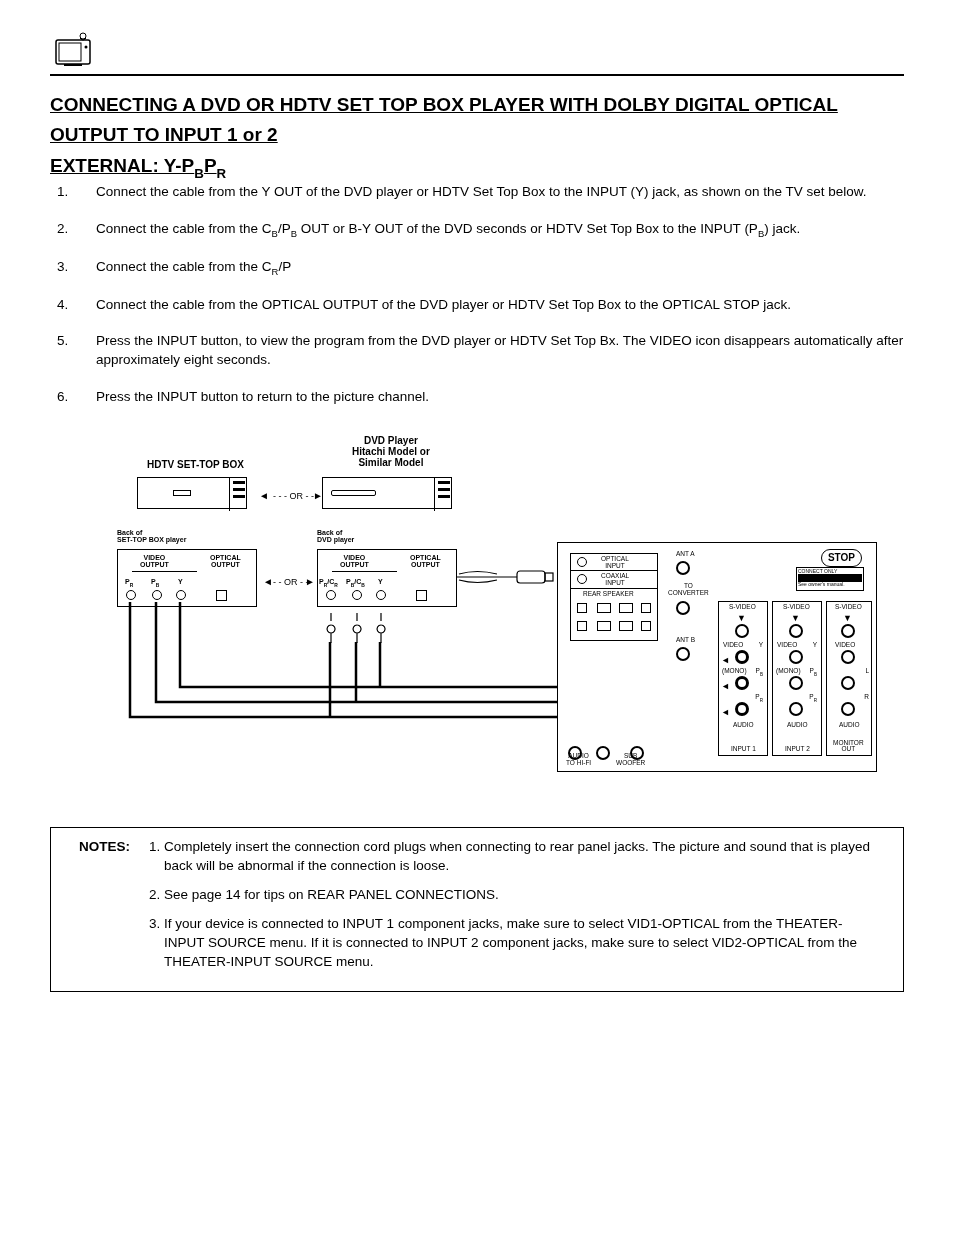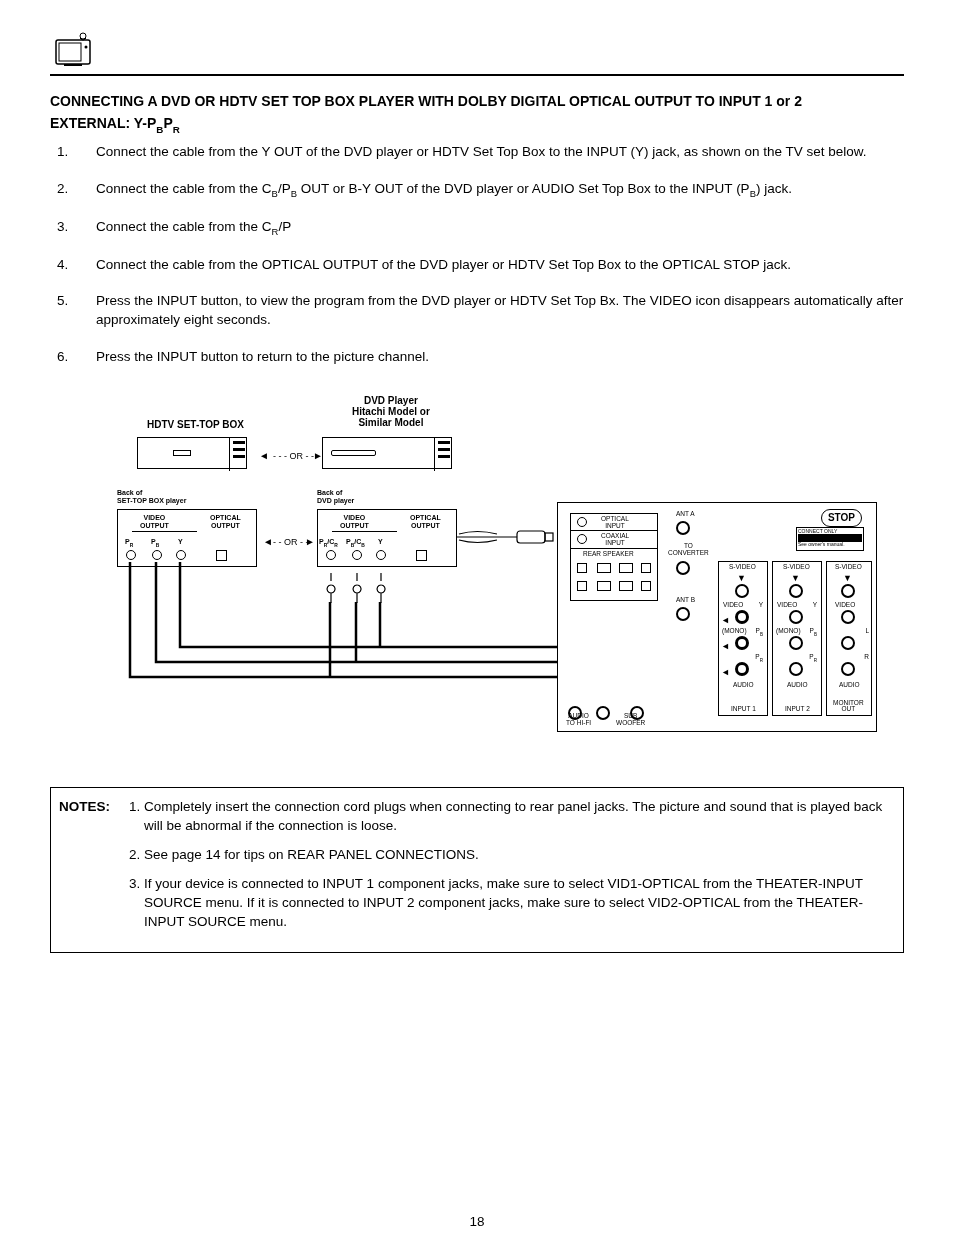--- a/index.html
+++ b/index.html
@@ -27,23 +27,23 @@
     margin: 0;
     font-variant: small-caps;
   }
   .tv-icon {
     width: 48px;
     height: 40px;
     margin-bottom: 2px;
   }
   .subhead {
     font-weight: bold;
-    font-size: 14px;
-    margin-bottom: 6px;
+    font-size: 19px;
     line-height: 1.6;
+    text-decoration: underline;
   }
   sub { font-size: 0.7em; vertical-align: sub; position: relative; top: 0.1em;}
   ol.steps {
     margin: 0 0 20px 0;
     padding-left: 22px;
   }
   ol.steps > li {
     padding-left: 24px;
     margin-bottom: 18px;
     font-size: 13.5px;
@@ -70,21 +70,21 @@
   }
   .small-label { font-size: 7px; font-weight: bold; text-align: center; position: absolute; line-height:1.05;}
   .jack {
     width: 10px; height: 10px; border-radius: 50%;
     border: 1.5px solid #000; background:#fff;
     position: absolute;
   }
   .jack.big { width:14px; height:14px; border-width:2px;}
   .notes-box {
     border: 1.5px solid #000;
-    padding: 10px 8px;
+    padding: 10px 28px;
     margin-top: 18px;
     font-size: 13.5px;
   }
   .notes-flex { display: flex; gap: 16px; }
   .notes-label { font-weight: bold; flex-shrink: 0; }
   .notes-ol { margin: 0; padding-left: 18px; }
   .notes-ol li { margin-bottom: 10px; }
   .page-num {
     text-align: center;
     margin-top: 260px;
@@ -111,21 +111,21 @@
   </svg>
 </div>
 
 <div class="subhead">
   <span>CONNECTING A DVD OR HDTV SET TOP BOX PLAYER WITH DOLBY DIGITAL OPTICAL OUTPUT TO INPUT 1 or 2</span><br>
   <span>EXTERNAL: Y-P</span><sub>B</sub><span>P</span><sub>R</sub>
 </div>
 
 <ol class="steps">
   <li><span>Connect the cable from the Y OUT of the DVD player or HDTV Set Top Box to the INPUT (Y) jack, as shown on the TV set below.</span></li>
-  <li><span>Connect the cable from the C</span><sub>B</sub><span>/P</span><sub>B</sub><span> OUT or B-Y OUT of the DVD player or AUDIO Set Top Box to the INPUT (P</span><sub>B</sub><span>) jack.</span></li>
+  <li><span>Connect the cable from the C</span><sub>B</sub><span>/P</span><sub>B</sub><span> OUT or B-Y OUT of the DVD seconds or HDTV Set Top Box to the INPUT (P</span><sub>B</sub><span>) jack.</span></li>
   <li><span>Connect the cable from the C</span><sub>R</sub><span>/P</span></li>
   <li><span>Connect the cable from the OPTICAL OUTPUT of the DVD player or HDTV Set Top Box to the OPTICAL STOP jack.</span></li>
   <li><span>Press the INPUT button, to view the program from the DVD player or HDTV Set Top Bx.  The VIDEO icon disappears automatically after approximately eight seconds.</span></li>
   <li><span>Press the INPUT button to return to the picture channel.</span></li>
 </ol>
 
 <div class="diagram">
 
   <div class="dlabel" style="left:70px; top:32px;">HDTV SET-TOP BOX</div>
   <div class="box" style="left:60px; top:50px; width:110px; height:32px;">

